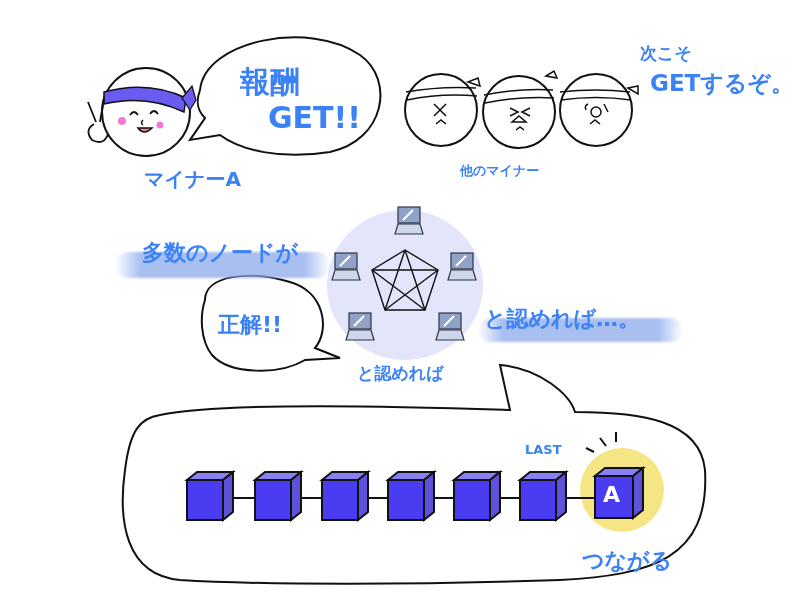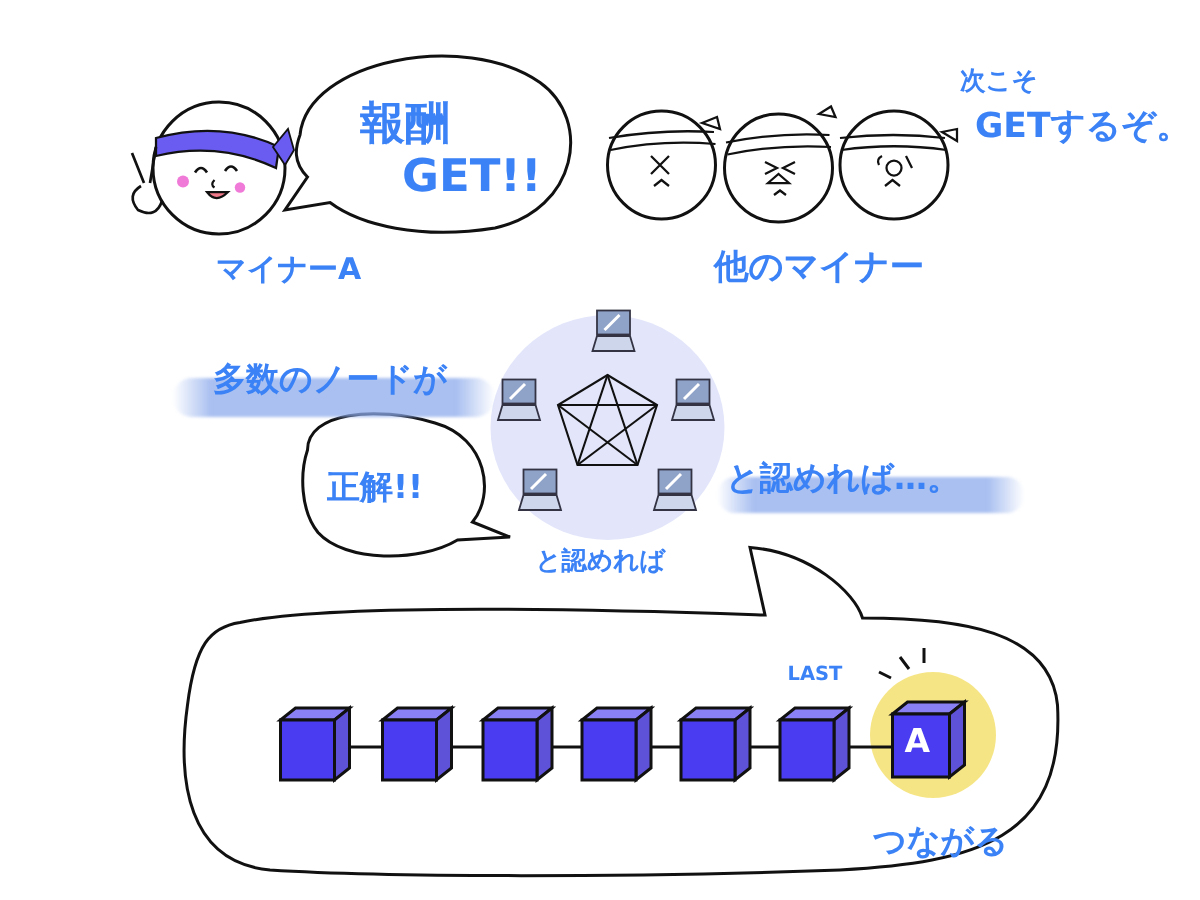--- a/index.html
+++ b/index.html
@@ -135,21 +135,21 @@
 
 <div class="brush" style="left:115px;top:252px;width:215px;height:26px;"></div>
 <div class="brush" style="left:478px;top:318px;width:205px;height:24px;"></div>
 
 <div class="abs hand" style="left:240px;top:62px;font-size:30px;text-align:right;">報酬</div>
 <div class="abs hand" style="left:268px;top:100px;font-size:30px;">GET!!</div>
 <div class="abs hand" style="left:104px;top:166px;font-size:20px;margin-left:40px;">マイナーA</div>
 
 <div class="abs hand" style="left:640px;top:42px;font-size:17px;">次こそ</div>
 <div class="abs hand" style="left:650px;top:68px;font-size:23px;">GETするぞ。</div>
-<div class="abs hand" style="left:476px;top:162px;font-size:23px;">他のマイナー</div>
+<div class="abs hand" style="left:460px;top:162px;font-size:13px;">他のマイナー</div>
 
 <div class="abs hand" style="left:142px;top:238px;font-size:22px;">多数のノードが</div>
 <div class="abs hand" style="left:484px;top:304px;font-size:22px;">と認めれば…。</div>
 <div class="abs hand" style="left:357px;top:362px;font-size:17px;">と認めれば</div>
 <div class="abs hand" style="left:218px;top:310px;font-size:22px;">正解!!</div>
 
 <div class="abs hand" style="left:525px;top:442px;font-size:13px;font-weight:bold;">LAST</div>
 <div class="abs hand" style="left:603px;top:482px;font-size:22px;color:#fff;">A</div>
 <div class="abs hand" style="left:582px;top:532px;font-size:22px;margin-top:14px;">つながる</div>
 

